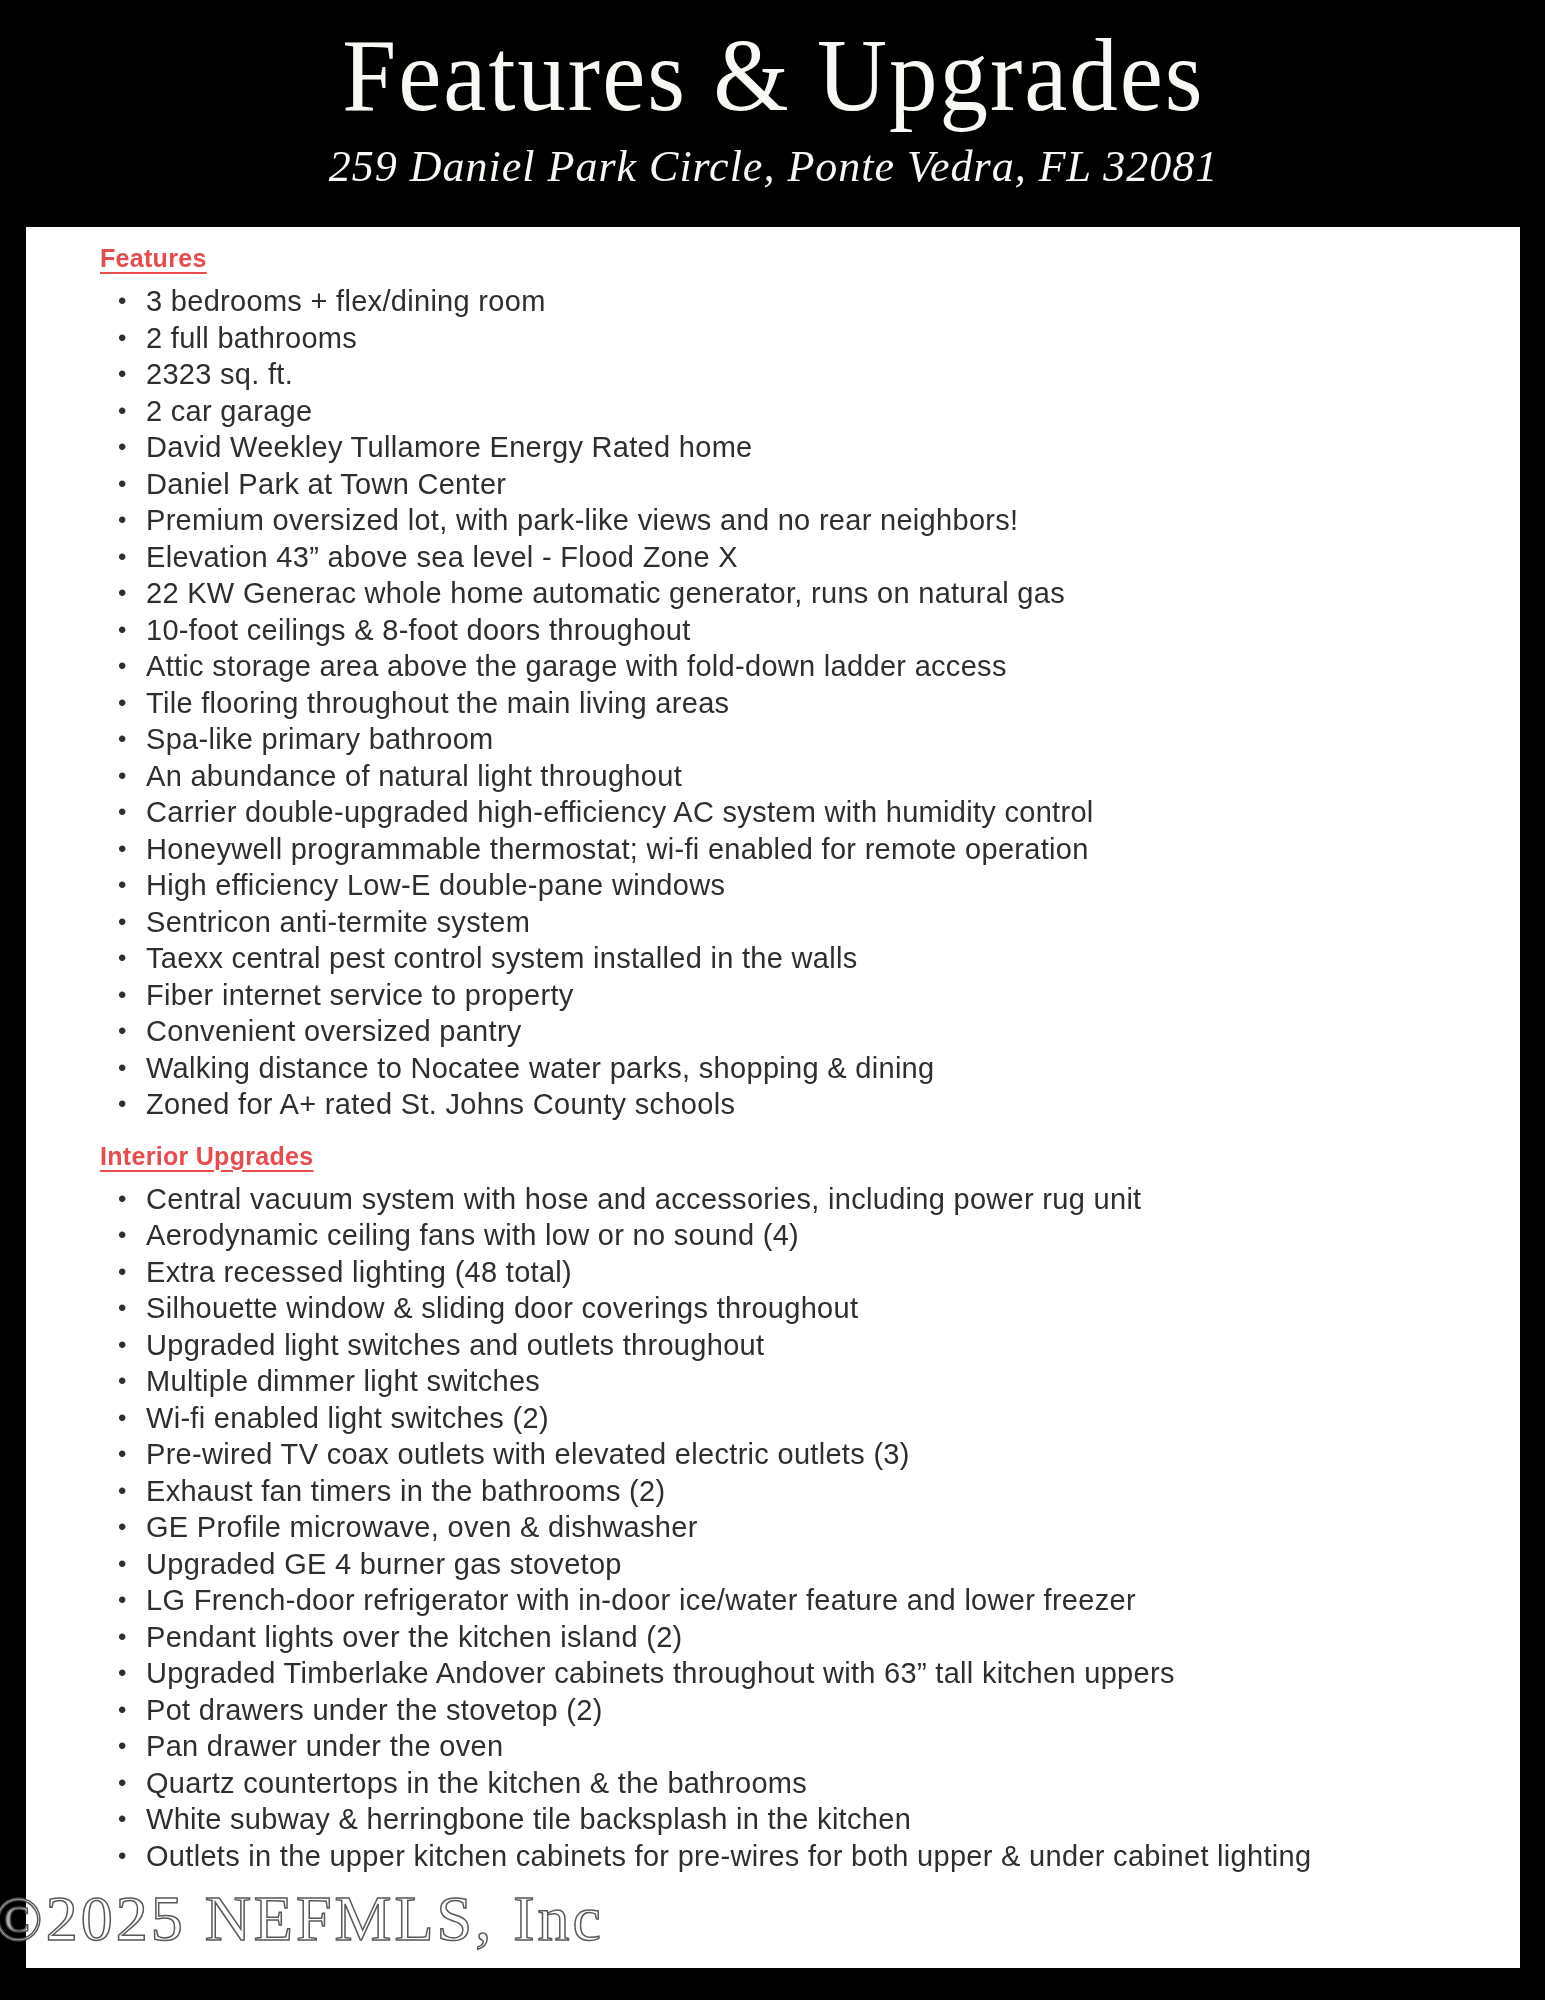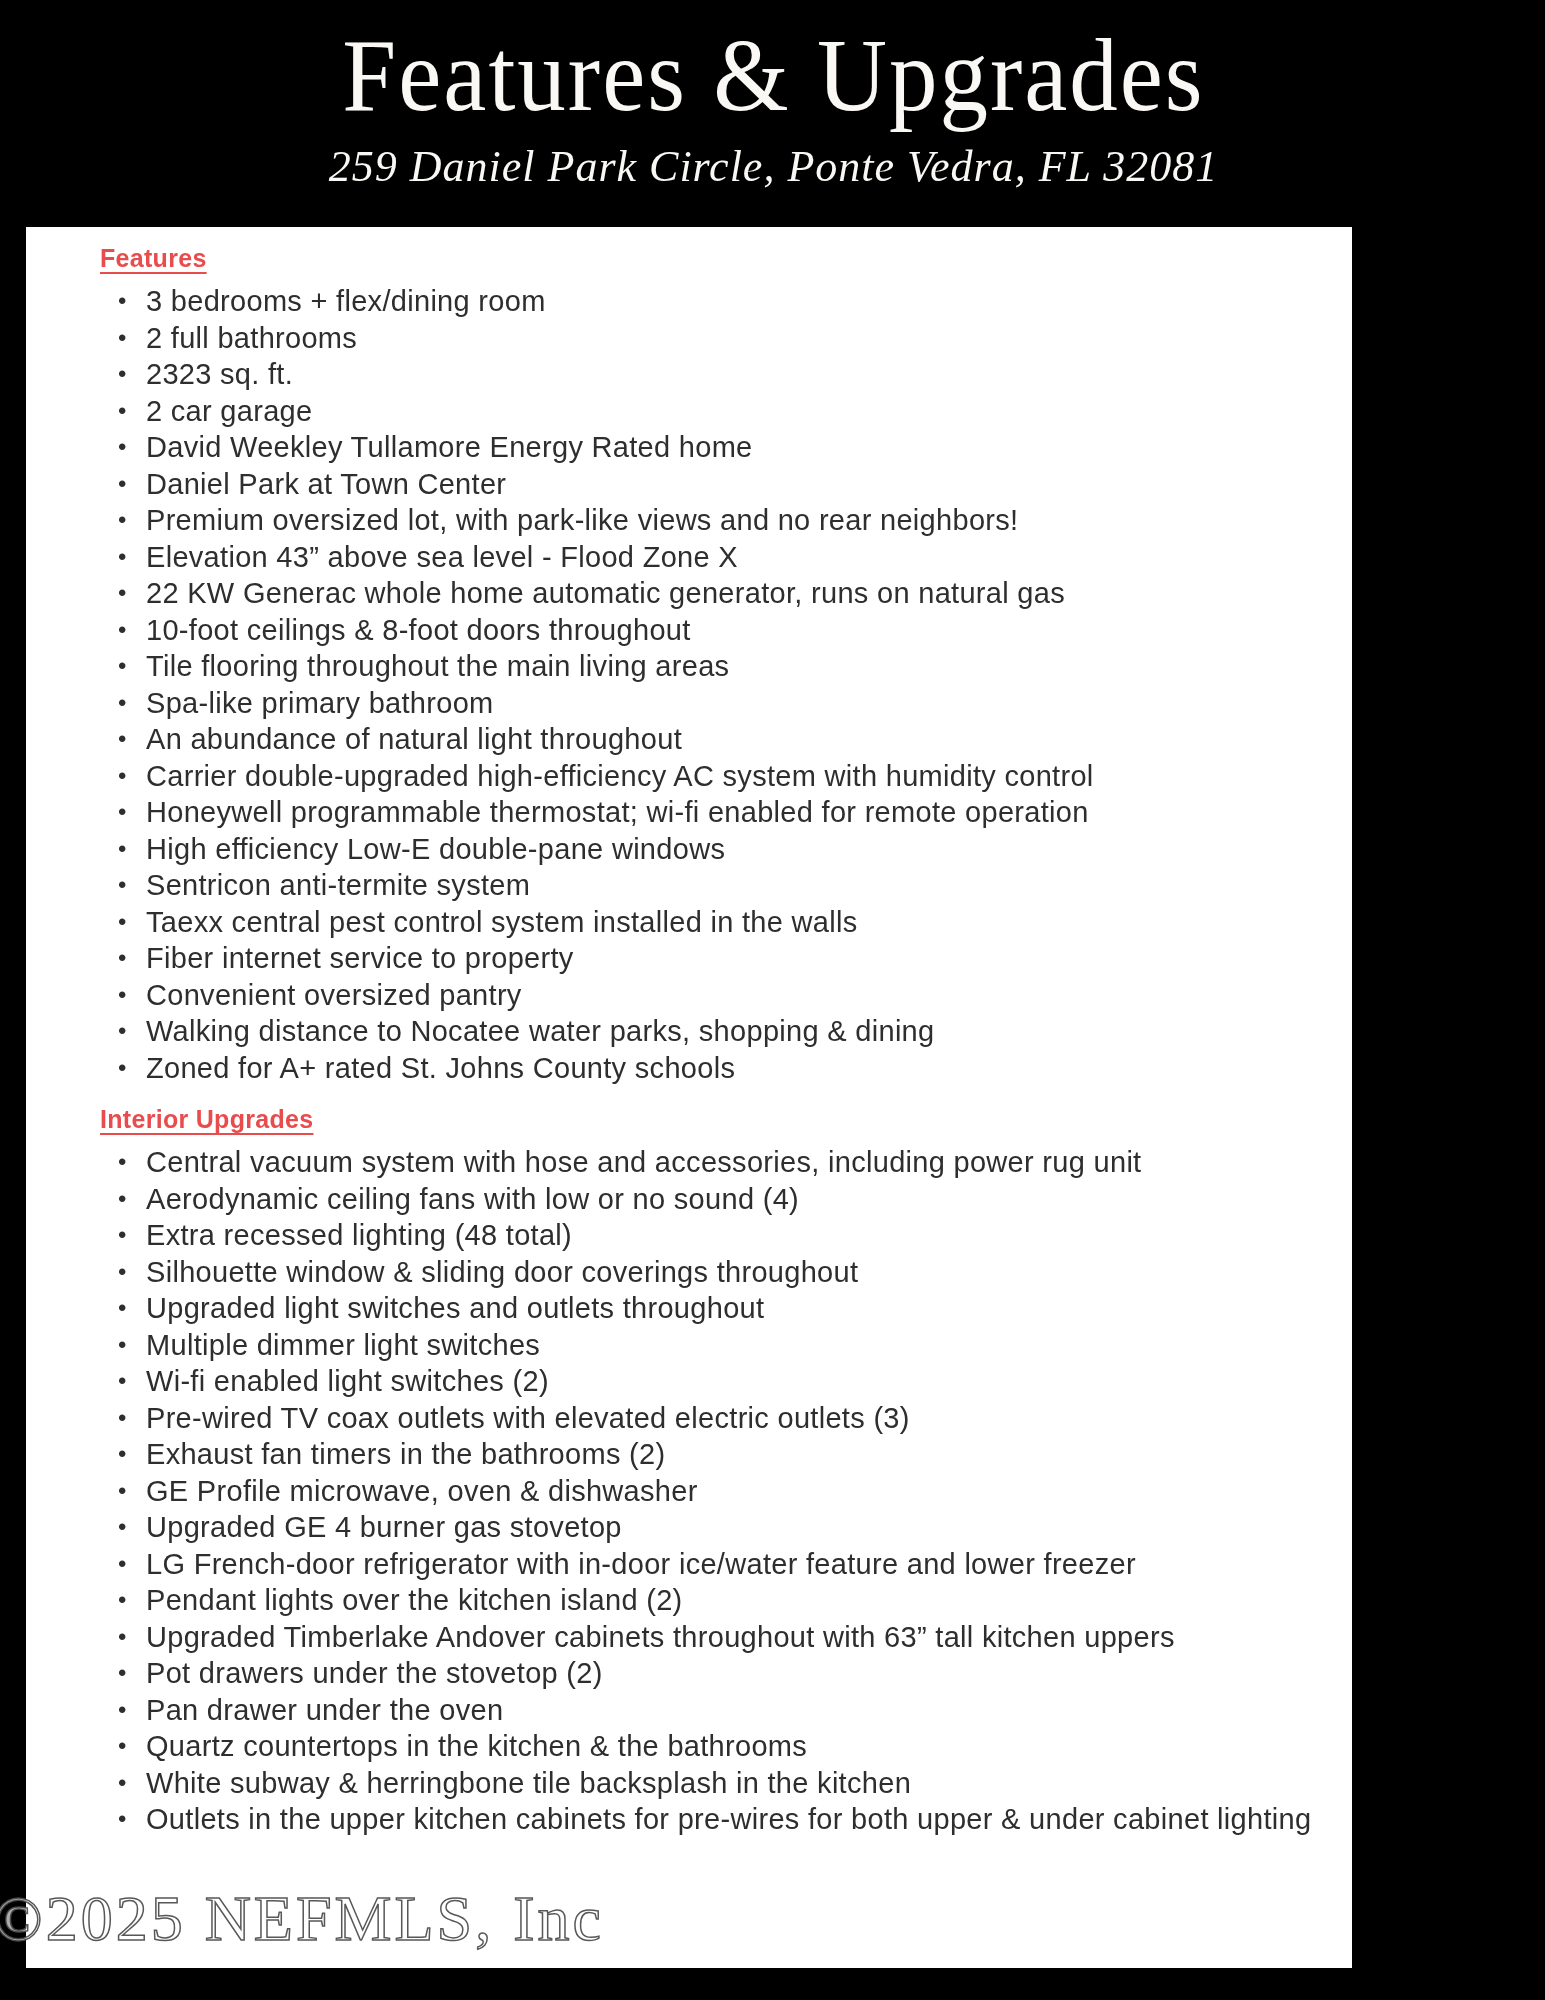--- a/index.html
+++ b/index.html
@@ -32,21 +32,21 @@
   .masthead .subtitle {
     margin-top:16px;
     font-family:"Liberation Serif","DejaVu Serif",serif;
     font-style:italic;
     font-size:44px;
     letter-spacing:1px;
   }
   .paper {
     position:absolute;
     left:26px; top:227px;
-    width:1326px; height:1741px;
+    width:1494px; height:1741px;
     background:var(--paper,#ffffff);
     box-sizing:border-box;
     padding:14px 40px 0 74px;
   }
   .section { margin:0; }
   .section + .section { margin-top:16px; }
   .section h2 {
     margin:0;
     color:var(--accent,#e84c4c);
     font-size:25px;
@@ -107,20 +107,21 @@
           <li>3 bedrooms + flex/dining room</li>
           <li>2 full bathrooms</li>
           <li>2323 sq. ft.</li>
           <li>2 car garage</li>
           <li>David Weekley Tullamore Energy Rated home</li>
           <li>Daniel Park at Town Center</li>
           <li>Premium oversized lot, with park-like views and no rear neighbors!</li>
           <li>Elevation 43” above sea level - Flood Zone X</li>
           <li>22 KW Generac whole home automatic generator, runs on natural gas</li>
           <li>10-foot ceilings &amp; 8-foot doors throughout</li>
+          <li>Attic storage area above the garage with fold-down ladder access</li>
           <li>Tile flooring throughout the main living areas</li>
           <li>Spa-like primary bathroom</li>
           <li>An abundance of natural light throughout</li>
           <li>Carrier double-upgraded high-efficiency AC system with humidity control</li>
           <li>Honeywell programmable thermostat; wi-fi enabled for remote operation</li>
           <li>High efficiency Low-E double-pane windows</li>
           <li>Sentricon anti-termite system</li>
           <li>Taexx central pest control system installed in the walls</li>
           <li>Fiber internet service to property</li>
           <li>Convenient oversized pantry</li>

